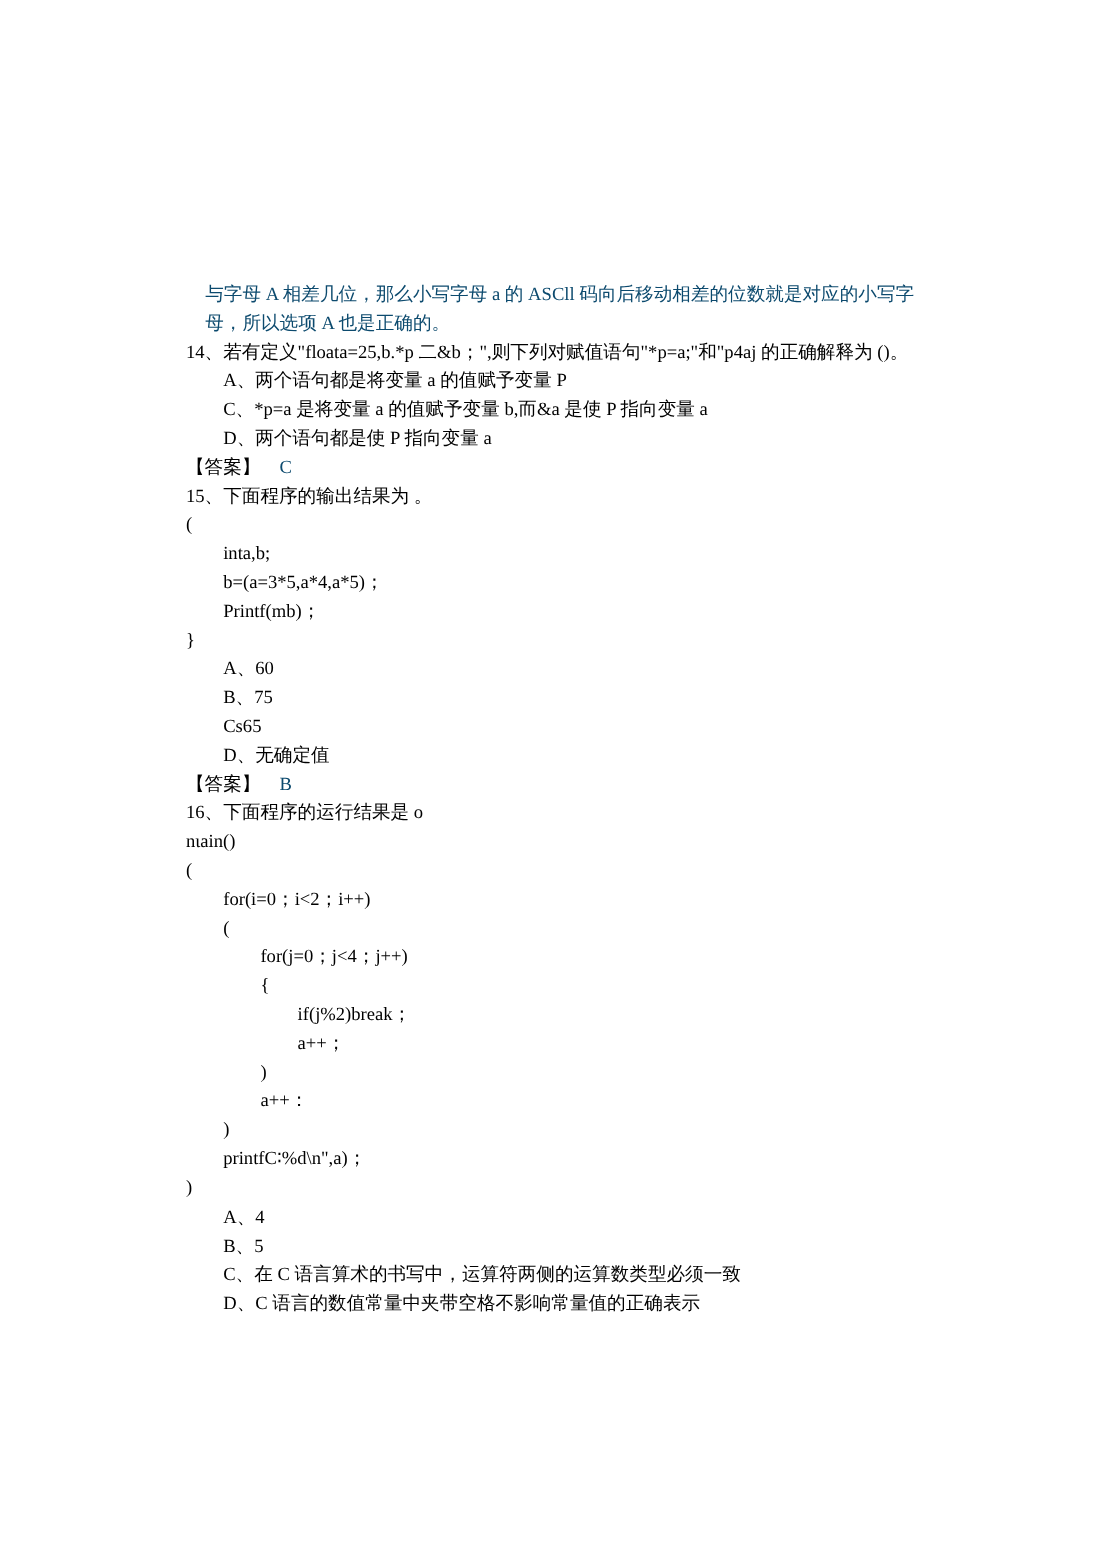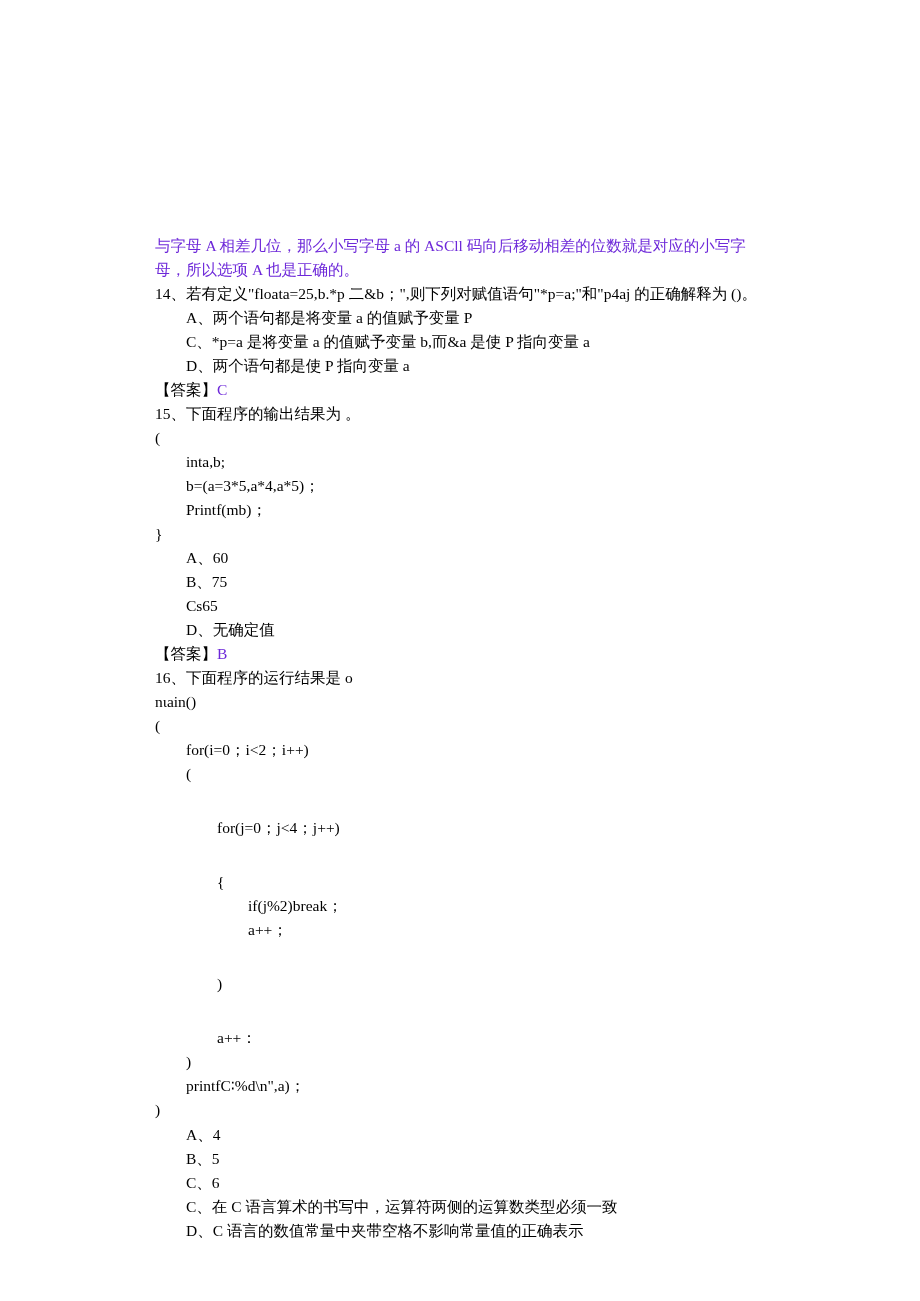--- a/index.html
+++ b/index.html
@@ -7,23 +7,23 @@
     background: #ffffff;
     font-family: "SimSun", "Songti SC", serif;
     font-size: 15.5px;
     line-height: 1.55;
     color: #000000;
     width: 920px;
     height: 1301px;
     padding: 234px 155px 0 155px;
   }
   .line { white-space: pre-wrap; }
-  .olive { color: #6d28d9; }
+  .olive { color: #0c4a6e; margin-left: 16px; }
   .ind1 { padding-left: 2em; }
-  .ind2 { padding-left: 4em; margin-top: 30px; }
+  .ind2 { padding-left: 4em; }
   .ind3 { padding-left: 6em; }
 </style>
 </head>
 <body>
 
 <div class="content">
 
   <div class="line olive">与字母 A 相差几位，那么小写字母 a 的 ASCll 码向后移动相差的位数就是对应的小写字母，所以选项 A 也是正确的。</div>
 
   <div class="line">14、若有定义"floata=25,b.*p 二&amp;b；",则下列对赋值语句"*p=a;"和"p4aj 的正确解释为 ()。</div>
@@ -53,17 +53,16 @@
   <div class="line ind2">{</div>
   <div class="line ind3">if(j%2)break；</div>
   <div class="line ind3">a++；</div>
   <div class="line ind2">)</div>
   <div class="line ind2">a++：</div>
   <div class="line ind1">)</div>
   <div class="line ind1">printfC∶%d\n",a)；</div>
   <div class="line">)</div>
   <div class="line ind1">A、4</div>
   <div class="line ind1">B、5</div>
-  <div class="line ind1">C、6</div>
   <div class="line ind1">C、在 C 语言算术的书写中，运算符两侧的运算数类型必须一致</div>
   <div class="line ind1">D、C 语言的数值常量中夹带空格不影响常量值的正确表示</div>
 
 </div>
 
 </body></html>

